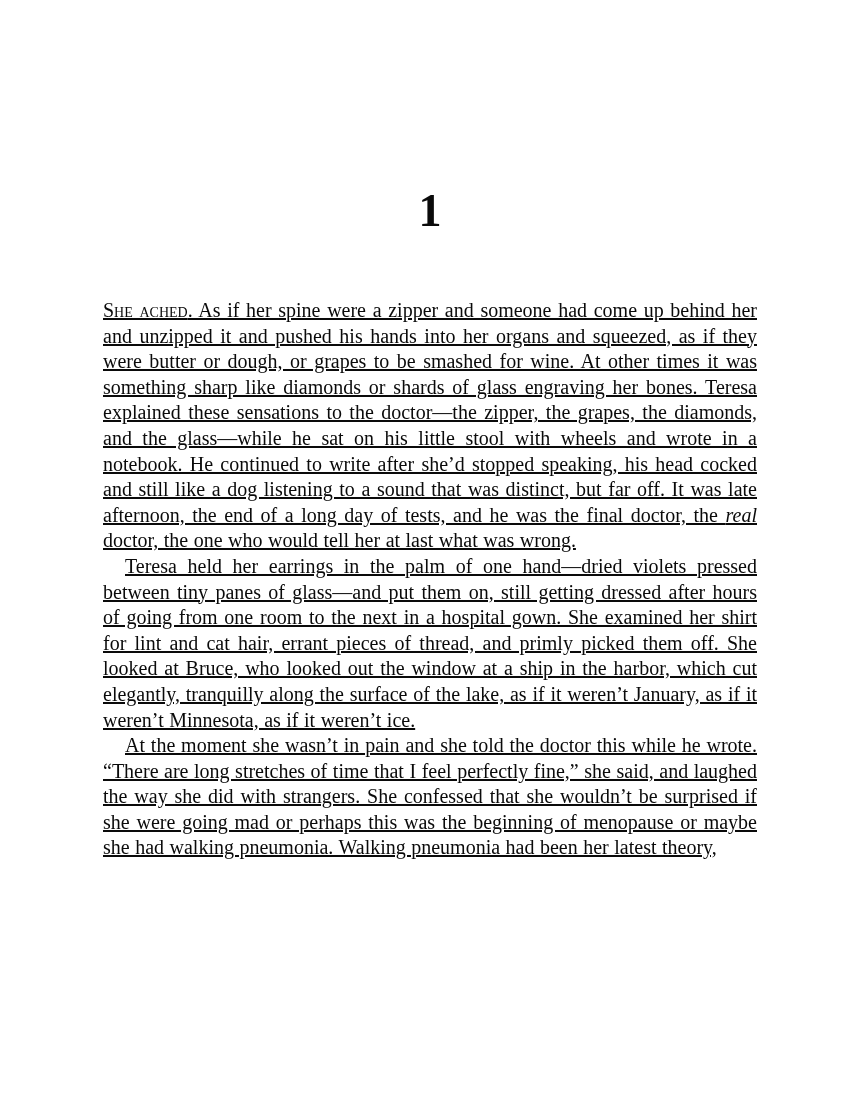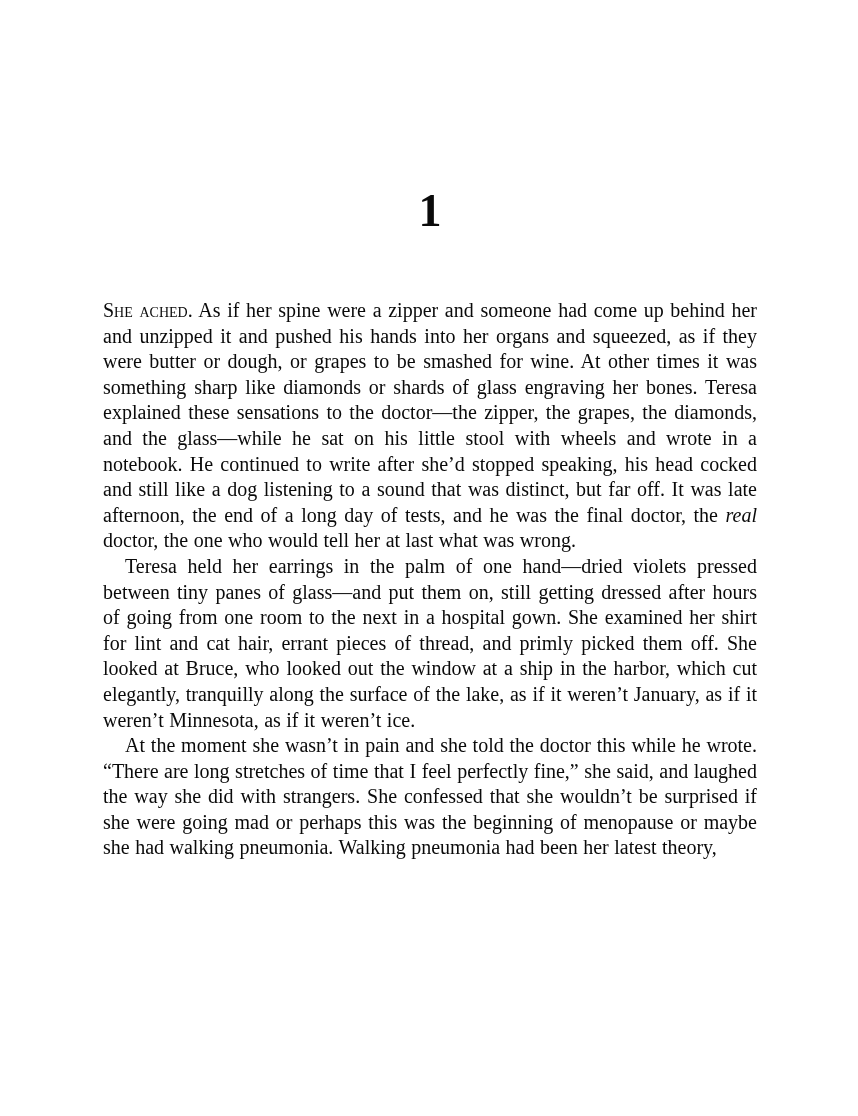--- a/index.html
+++ b/index.html
@@ -34,20 +34,21 @@
     width: 654px;
     font-size: 20px;
     line-height: 25.6px;
     text-align: justify;
     word-spacing: 0.5px;
   }
   .body-text p {
     margin: 0;
     padding: 0;
     text-indent: 22px;
+    text-decoration: underline;
   }
   .body-text p.first-paragraph {
     text-indent: 0;
   }
   .lead-smallcaps {
     font-variant: small-caps;
   }
   .italic-word {
     font-style: italic;
   }

